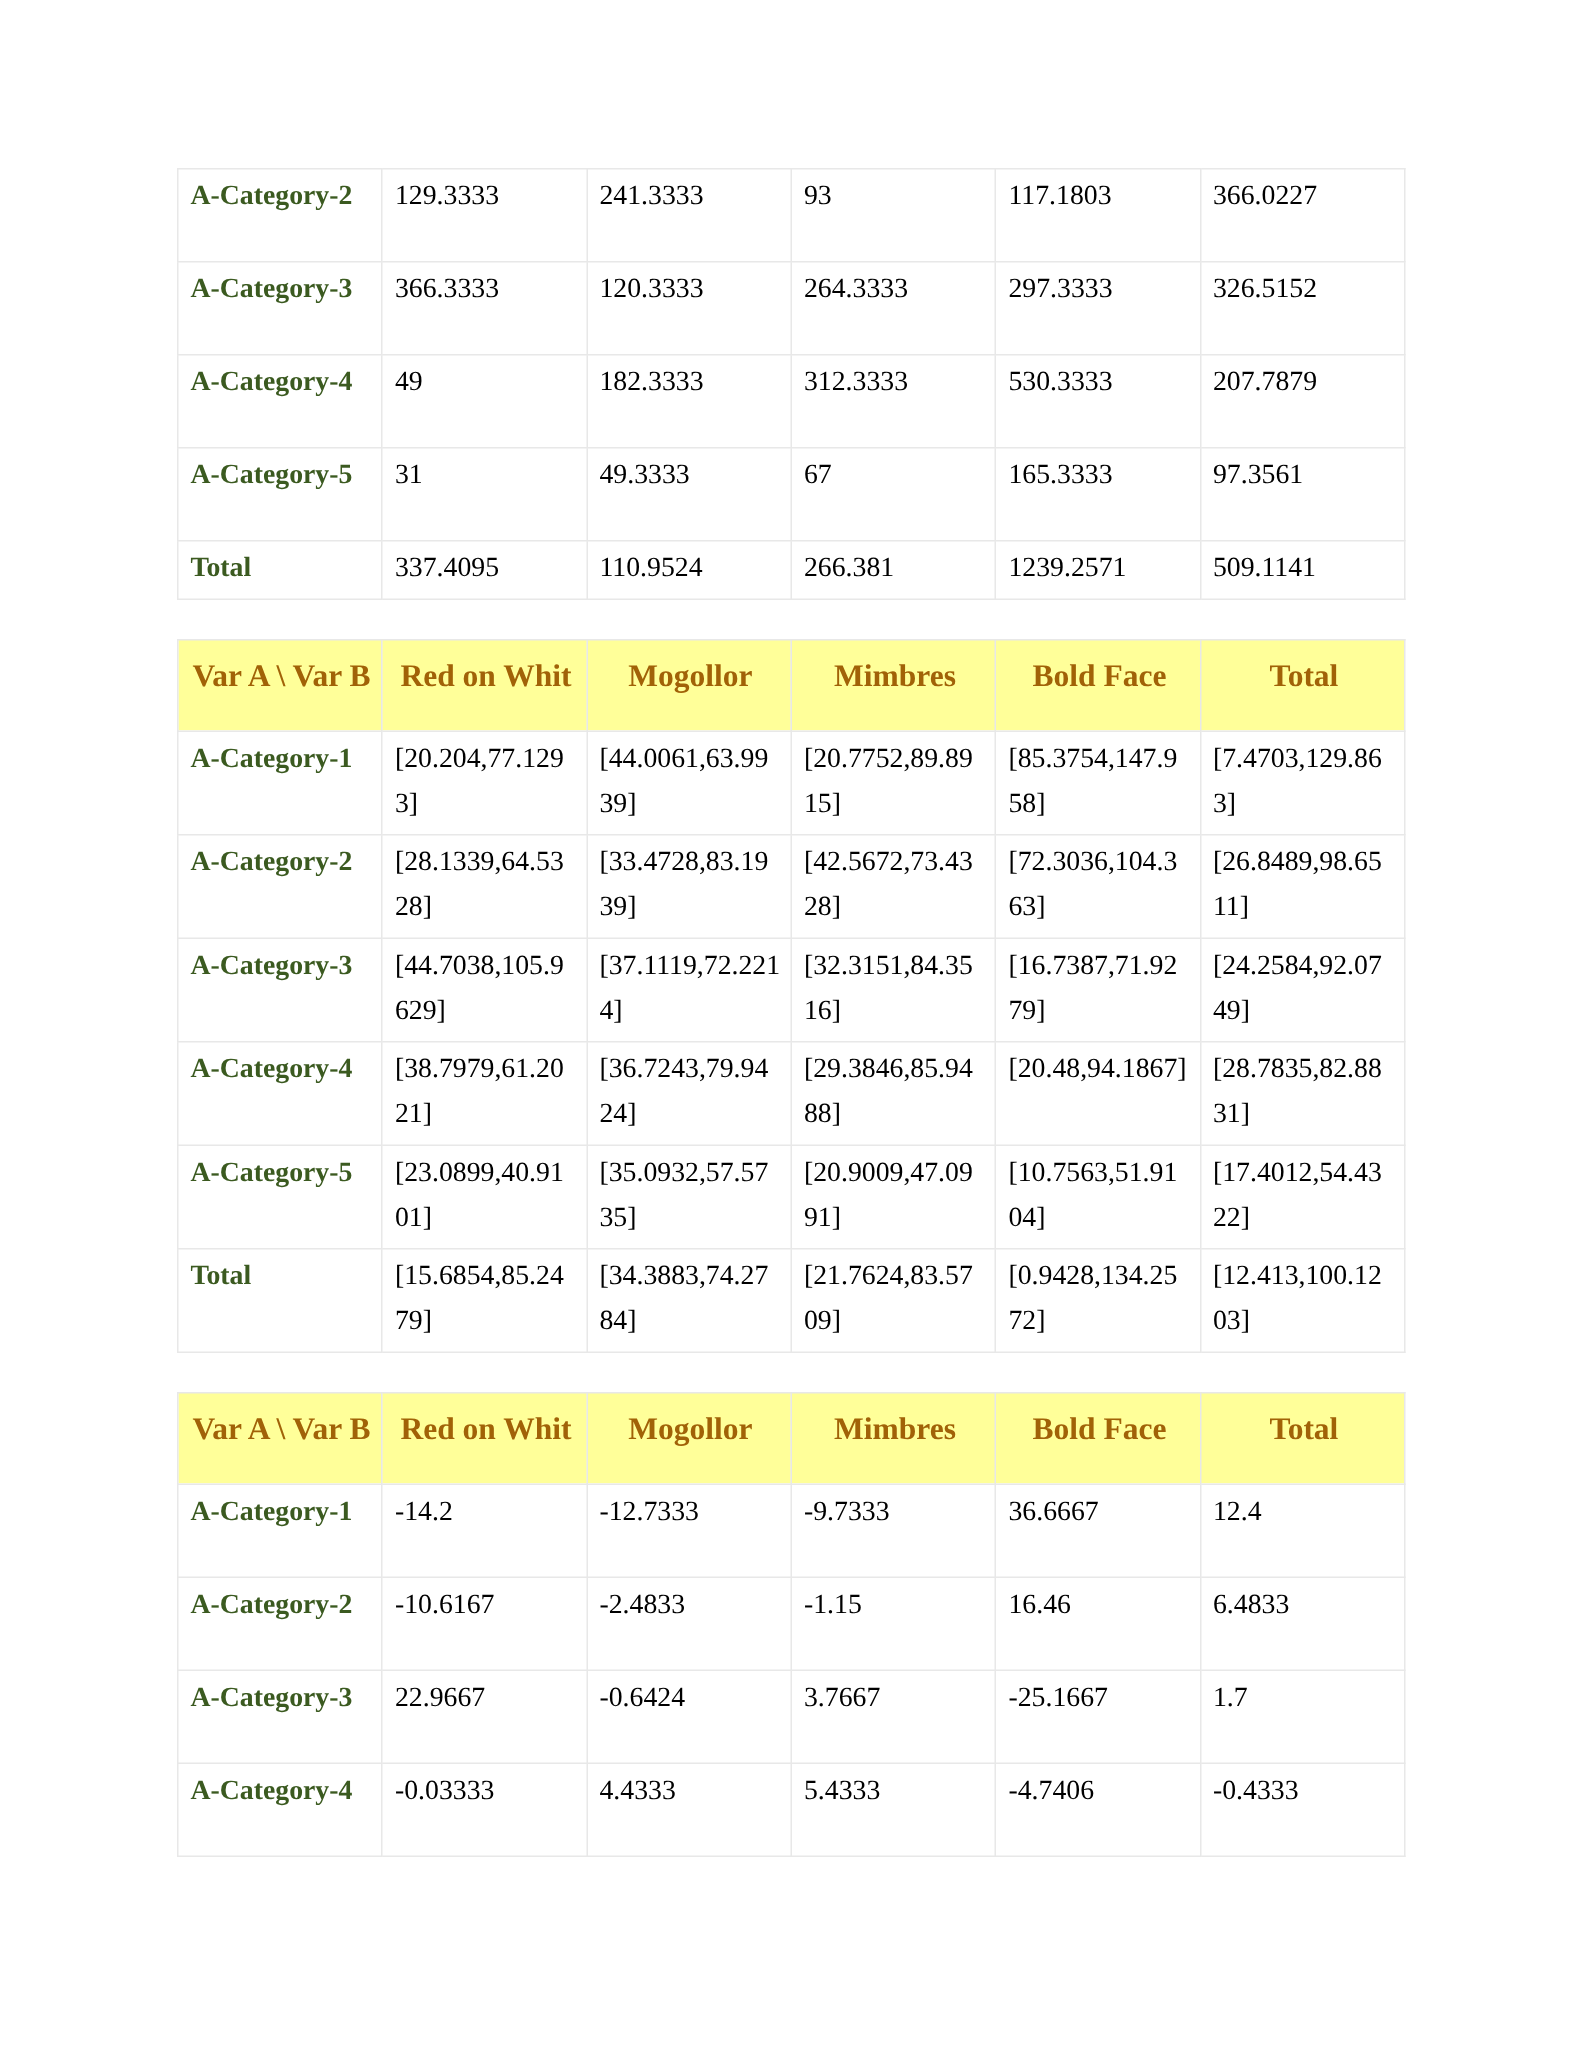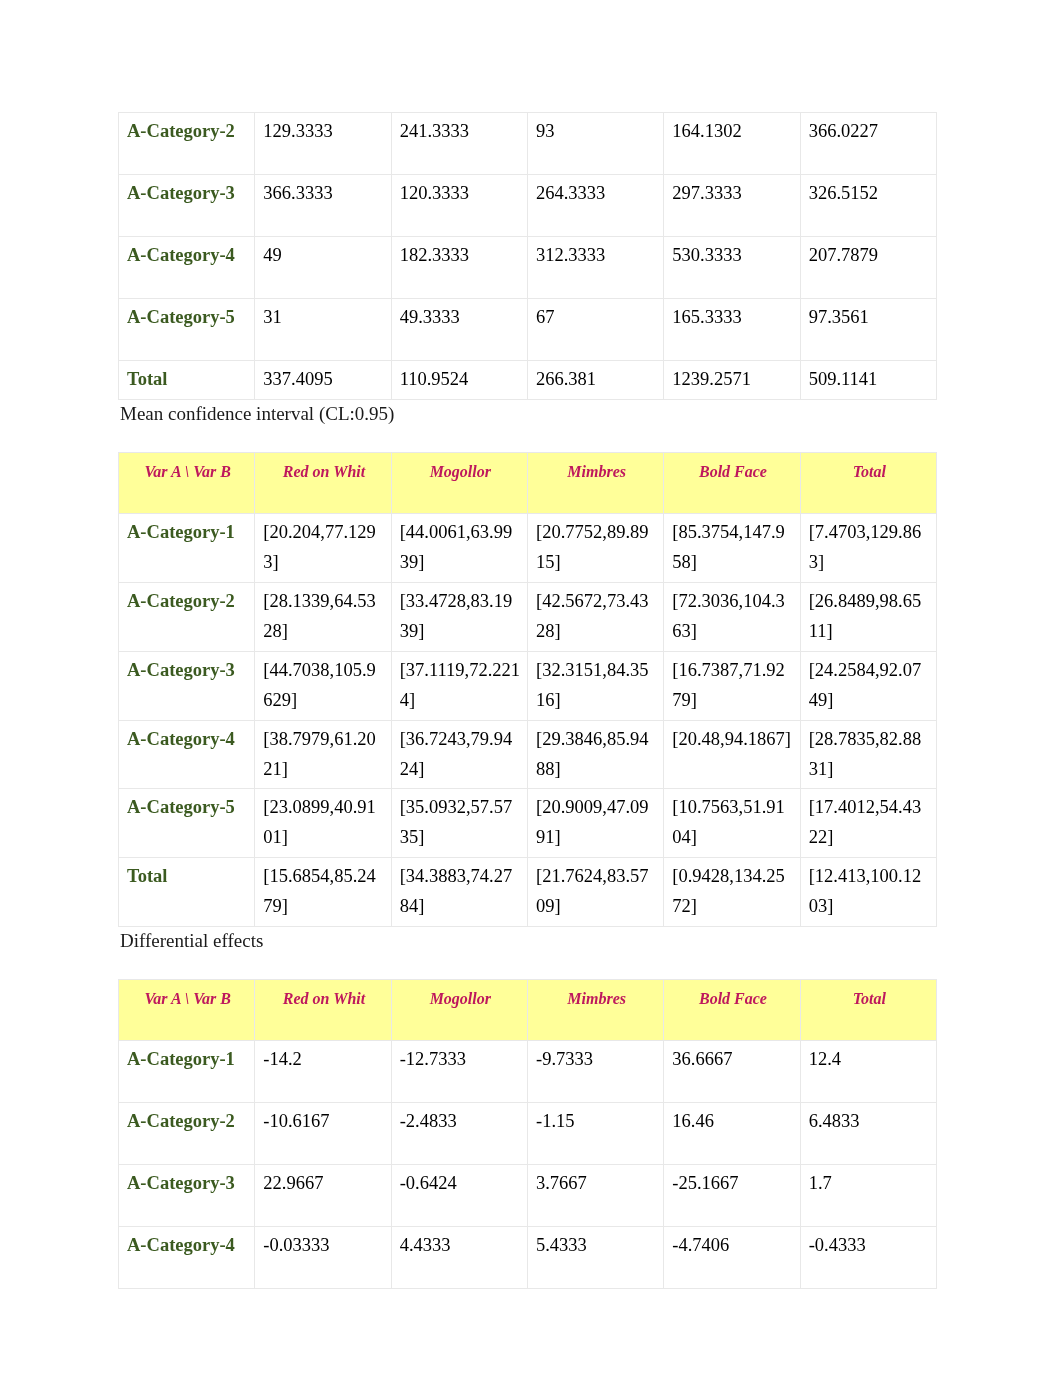--- a/index.html
+++ b/index.html
@@ -52,30 +52,29 @@
     font-size: 18.5px;
     line-height: 1.62;
     word-wrap: break-word;
     overflow-wrap: break-word;
     background: #ffffff;
   }
 
   
   table.doc-table th.hdr {
     background: #ffff99;
-    color: #be185d;
+    color: #a16207;
     font-weight: bold;
     text-align: center;
-    font-size: 16px;
+    font-size: 21px;
     padding-top: 6px;
     padding-bottom: 8px;
     line-height: 1.62;
     height: 46px;
     vertical-align: top;
-    font-style: italic;
   }
 
   
   table.doc-table td.rowlabel {
     color: #3b5a20;
     font-weight: bold;
   }
 
   
   tr.tall td { height: 53px; }
@@ -108,21 +107,21 @@
           <col>
           <col>
           <col>
         </colgroup>
       <tbody>
         <tr class="tall">
           <td class="rowlabel">A-Category-2</td>
           <td>129.3333</td>
           <td>241.3333</td>
           <td>93</td>
-          <td>164.1302</td>
+          <td>117.1803</td>
           <td>366.0227</td>
         </tr>
         <tr class="tall">
           <td class="rowlabel">A-Category-3</td>
           <td>366.3333</td>
           <td>120.3333</td>
           <td>264.3333</td>
           <td>297.3333</td>
           <td>326.5152</td>
         </tr>
@@ -146,21 +145,20 @@
           <td class="rowlabel">Total</td>
           <td>337.4095</td>
           <td>110.9524</td>
           <td>266.381</td>
           <td>1239.2571</td>
           <td>509.1141</td>
         </tr>
       </tbody>
     </table>
 
-    <p class="caption">Mean confidence interval (CL:0.95)</p>
     <div class="gap-after-caption"></div>
 
     <table class="doc-table">
       <colgroup>
           <col>
           <col>
           <col>
           <col>
           <col>
           <col>
@@ -220,21 +218,20 @@
           <td class="rowlabel">Total</td>
           <td>[15.6854,85.2479]</td>
           <td>[34.3883,74.2784]</td>
           <td>[21.7624,83.5709]</td>
           <td>[0.9428,134.2572]</td>
           <td>[12.413,100.1203]</td>
         </tr>
       </tbody>
     </table>
 
-    <p class="caption">Differential effects</p>
     <div class="gap-after-caption"></div>
 
     <table class="doc-table">
       <colgroup>
           <col>
           <col>
           <col>
           <col>
           <col>
           <col>

